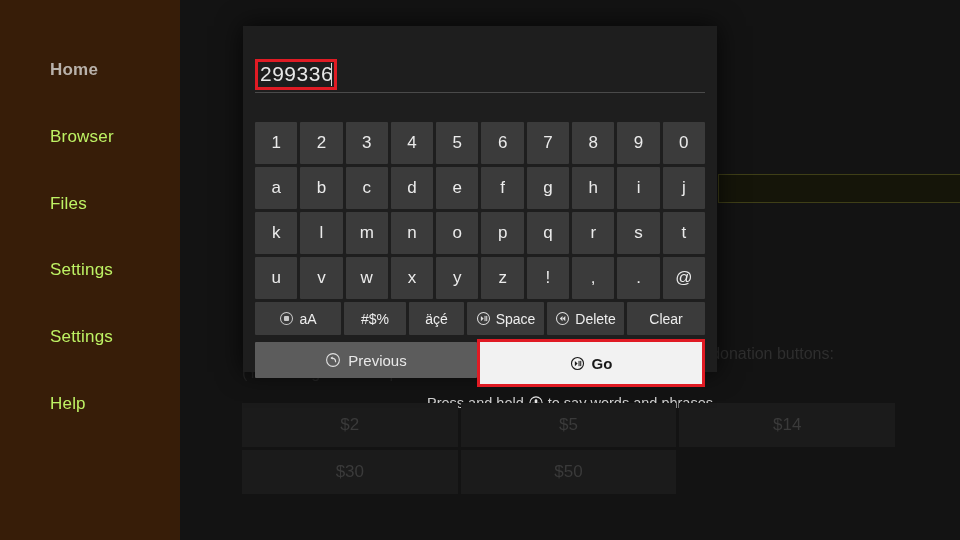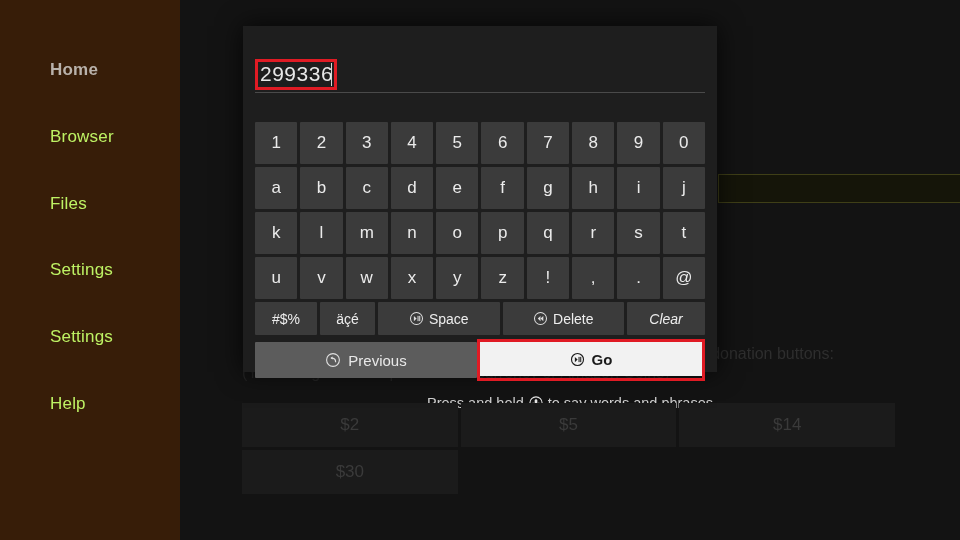--- a/index.html
+++ b/index.html
@@ -173,21 +173,21 @@
     align-items: center;
     justify-content: center;
     gap: 5px;
     border-radius: 1px;
   }
   #fn-case   { flex: 0 0 86px; }
   #fn-sym    { flex: 0 0 62px; }
   #fn-accent { flex: 0 0 55px; }
   #fn-space  { flex: 1 1 0; }
   #fn-delete { flex: 1 1 0; }
-  #fn-clear  { flex: 0 0 78px; font-style: italic; }
+  #fn-clear  { flex: 0 0 78px; }
 
   .action-row { display: flex; }
   .action-btn {
     height: 36px;
     display: flex;
     align-items: center;
     justify-content: center;
     gap: 7px;
     font-size: 15px;
     border-radius: 1px;
@@ -203,21 +203,21 @@
     box-sizing: content-box;
     padding: 0;
     display: flex;
     margin: -3px 0 -3px 0;
   }
   #btn-go {
     flex: 1 1 0;
     background: #f2f2f2;
     color: #1a1a1a;
     font-weight: bold;
-    height: 34px;
+    height: 42px;
     display: flex;
     align-items: center;
     justify-content: center;
     gap: 7px;
     font-size: 15px;
   }
 
   .glyph { display: inline-flex; align-items: center; }
 </style>
 </head>
@@ -267,20 +267,21 @@
         </span>
         <span>to say words and phrases</span>
       </span>
     </div>
 
     <div class="donate-grid">
       <div class="donate-btn">$2</div>
       <div class="donate-btn">$5</div>
       <div class="donate-btn">$14</div>
       <div class="donate-btn">$30</div>
+      <div class="donate-btn">$50</div>
     </div>
   </main>
 
   <section id="kbd-dialog">
 
     <div id="input-zone">
       <div id="input-highlight"></div>
       <div id="input-value">299336</div>
       <div id="input-caret"></div>
       <div id="input-underline"></div>
@@ -334,20 +335,29 @@
         <div class="key">x</div>
         <div class="key">y</div>
         <div class="key">z</div>
         <div class="key">!</div>
         <div class="key">,</div>
         <div class="key">.</div>
         <div class="key">@</div>
       </div>
 
       <div class="fn-row">
+        <div class="fn-key" id="fn-case">
+          <span class="glyph">
+            <svg width="15" height="15" viewBox="0 0 16 16">
+              <circle cx="8" cy="8" r="6.4" fill="none" stroke="#c9c9c9" stroke-width="1.1"></circle>
+              <rect x="5.3" y="5.3" width="5.4" height="5.4" rx="1" fill="#c9c9c9"></rect>
+            </svg>
+          </span>
+          <span>aA</span>
+        </div>
         <div class="fn-key" id="fn-sym">#$%</div>
         <div class="fn-key" id="fn-accent">äçé</div>
         <div class="fn-key" id="fn-space">
           <span class="glyph">
             <svg width="15" height="15" viewBox="0 0 16 16">
               <circle cx="8" cy="8" r="6.4" fill="none" stroke="#e0e0e0" stroke-width="1.1"></circle>
               <path d="M5.2 5.2 L8.1 8 L5.2 10.8 Z" fill="#e0e0e0"></path>
               <rect x="9.1" y="5.2" width="1.1" height="5.6" fill="#e0e0e0"></rect>
               <rect x="10.9" y="5.2" width="1.1" height="5.6" fill="#e0e0e0"></rect>
             </svg>

